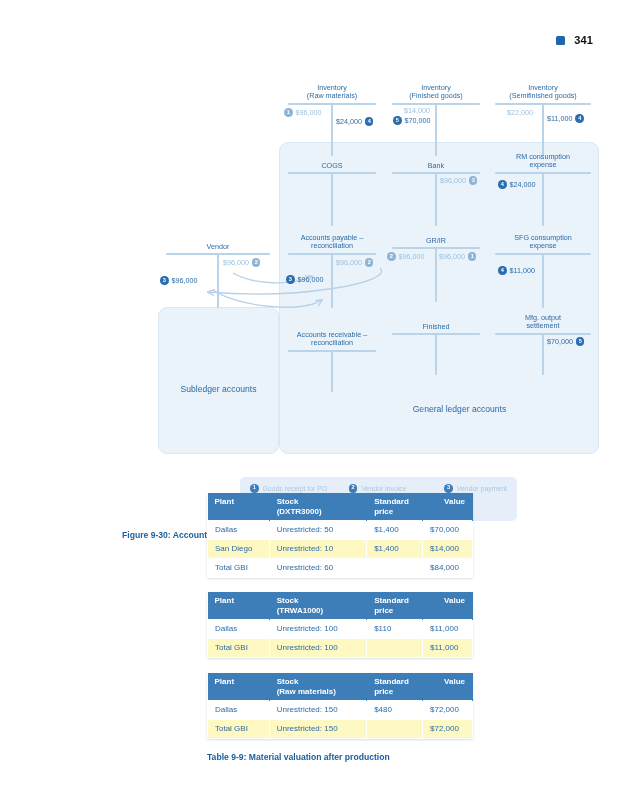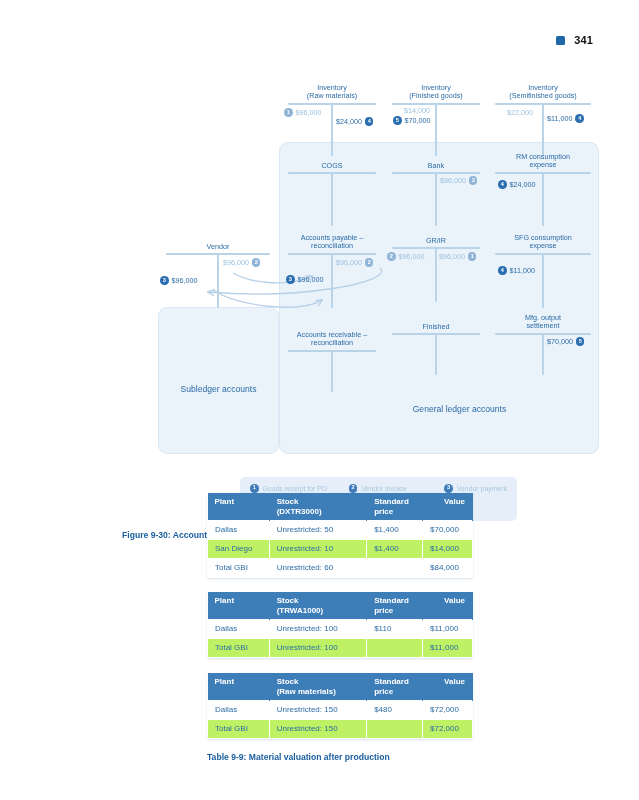--- a/index.html
+++ b/index.html
@@ -176,21 +176,21 @@
     border-right: 1px solid #3d7db8;
   }
   .vtable th.val { text-align: right; }
   .vtable td {
     padding: 4px 7px;
     color: #2c6ca6;
     line-height: 10px;
     border: 1px solid #ffffff;
   }
   .vtable tr.r-odd td  { background: #ffffff; margin-top: 21px; }
-  .vtable tr.r-even td { background: #bef264; }
+  .vtable tr.r-even td { background: #fef9c3; }
   .vtable td.val { text-align: left; }
   .vtable col.c1 { width: 62px; }
   .vtable col.c2 { width: 98px; }
   .vtable col.c3 { width: 56px; }
   .vtable col.c4 { width: 50px; }
 
   #table-1 { top: 493px; }
   #table-2 { top: 592px; }
   #table-3 { top: 673px; }
 

